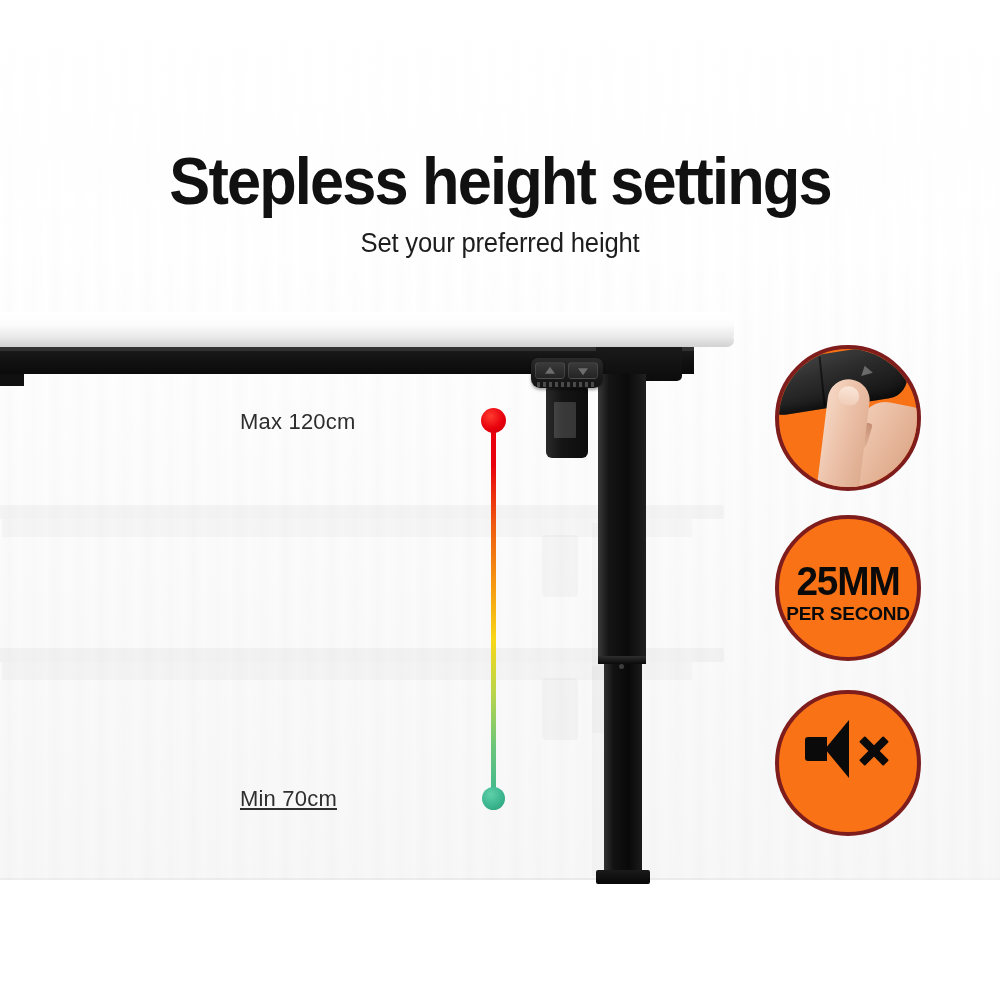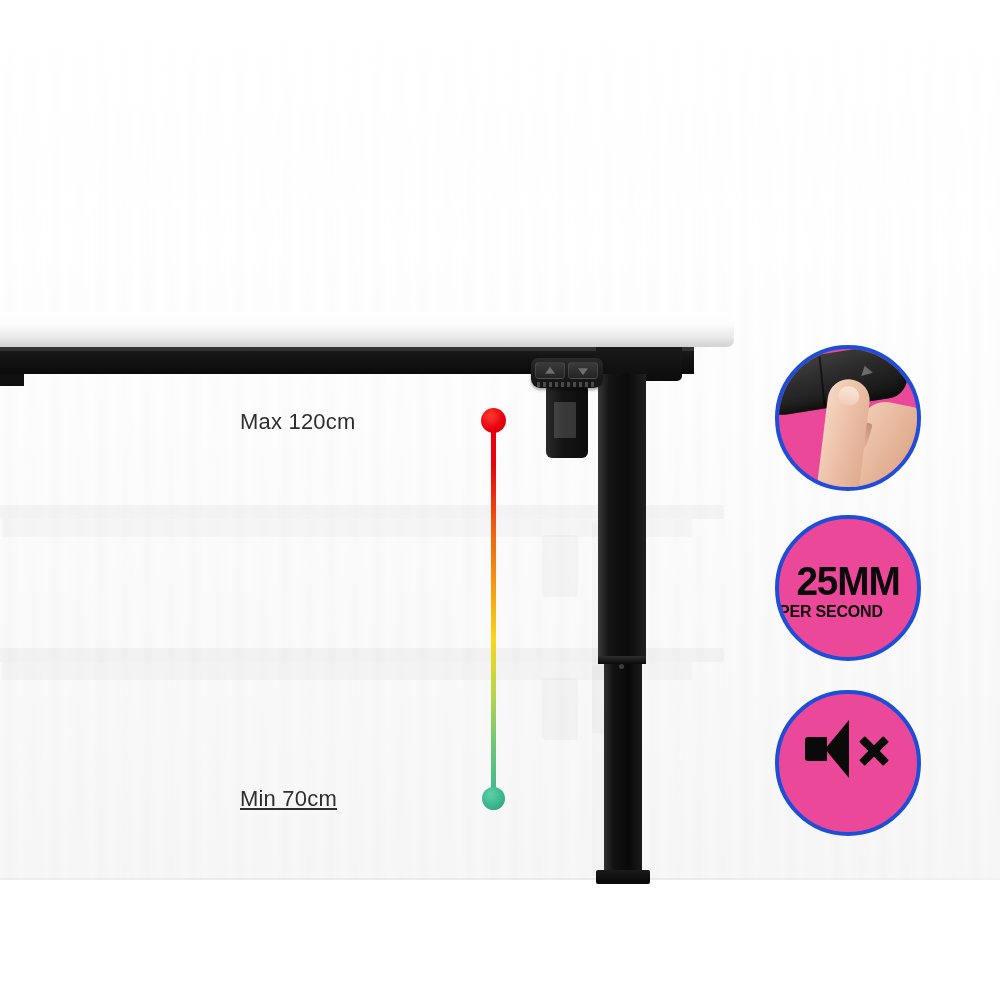--- a/index.html
+++ b/index.html
@@ -304,22 +304,22 @@
     z-index: 36;
   }
   .label-max { left: 240px; top: 409px; width: 228px; }
   .label-min { left: 240px; top: 786px; width: 228px; text-decoration: underline; }
 
   
   .badge {
     position: absolute;
     width: 146px; height: 146px;
     border-radius: 50%;
-    background: #ec4899;
-    border: 4px solid #1d4ed8;
+    background: #f97316;
+    border: 4px solid #7f1d1d;
     z-index: 45;
     overflow: hidden;
   }
   .badge-press { left: 775px; top: 345px; }
   .badge-speed { left: 775px; top: 515px; }
   .badge-silent { left: 775px; top: 690px; }
 
   
   .handset {
     position: absolute;
@@ -388,23 +388,23 @@
     font-size: 40px;
     font-weight: 700;
     color: #0a0a0a;
     letter-spacing: -1.2px;
     transform: scaleX(0.97);
   }
   .badge-text-sub {
     position: absolute;
     left: 0; top: 84px;
     width: 138px;
-    text-align: left;
+    text-align: center;
     font-family: "Liberation Sans Narrow", "Liberation Sans", sans-serif;
-    font-size: 16px;
+    font-size: 19px;
     font-weight: 700;
     color: #0a0a0a;
     letter-spacing: -0.2px;
   }
 
   
   .speaker-wrap {
     position: absolute;
     left: 26px; top: 26px;
     width: 92px; height: 56px;
@@ -467,20 +467,24 @@
     <div class="g-motor"></div>
     <div class="g-leg"></div>
   </div>
   <div class="ghost" style="left:-6px; top:648px;">
     <div class="g-top"></div>
     <div class="g-rail"></div>
     <div class="g-motor"></div>
     <div class="g-leg"></div>
   </div>
 
+  <div class="headline-wrap">
+    <div class="headline">Stepless height settings</div>
+    <div class="subhead">Set your preferred height</div>
+  </div>
 
   <div class="desk">
     <div class="desk-top"></div>
     <div class="desk-top-edge"></div>
     <div class="desk-rail"></div>
     <div class="desk-rail-hi"></div>
     <div class="desk-rail-left-foot"></div>
     <div class="desk-bracket"></div>
 
     <div class="keypad">

